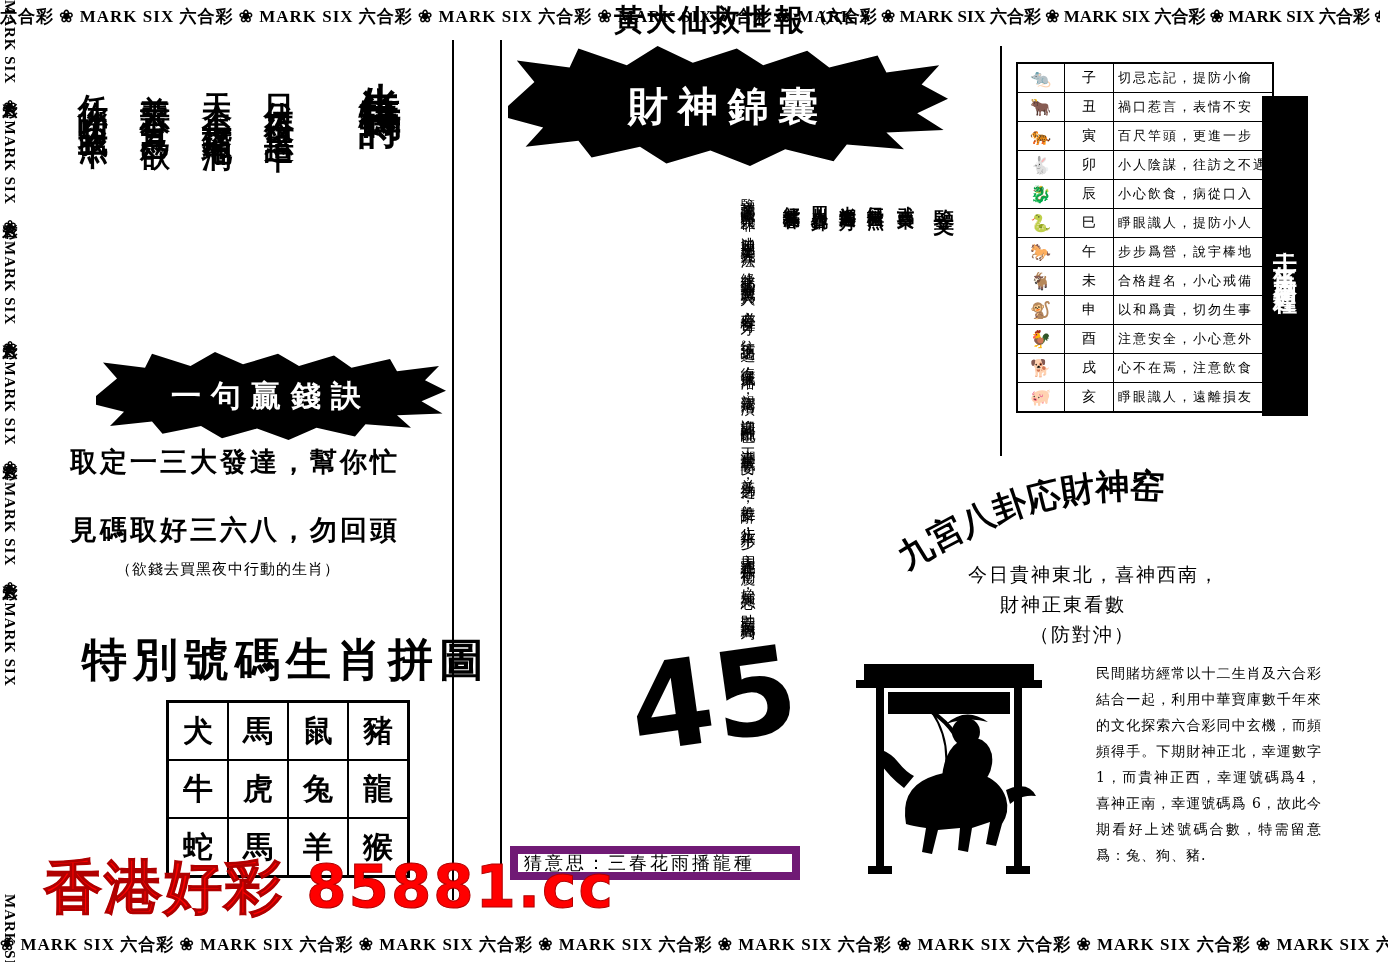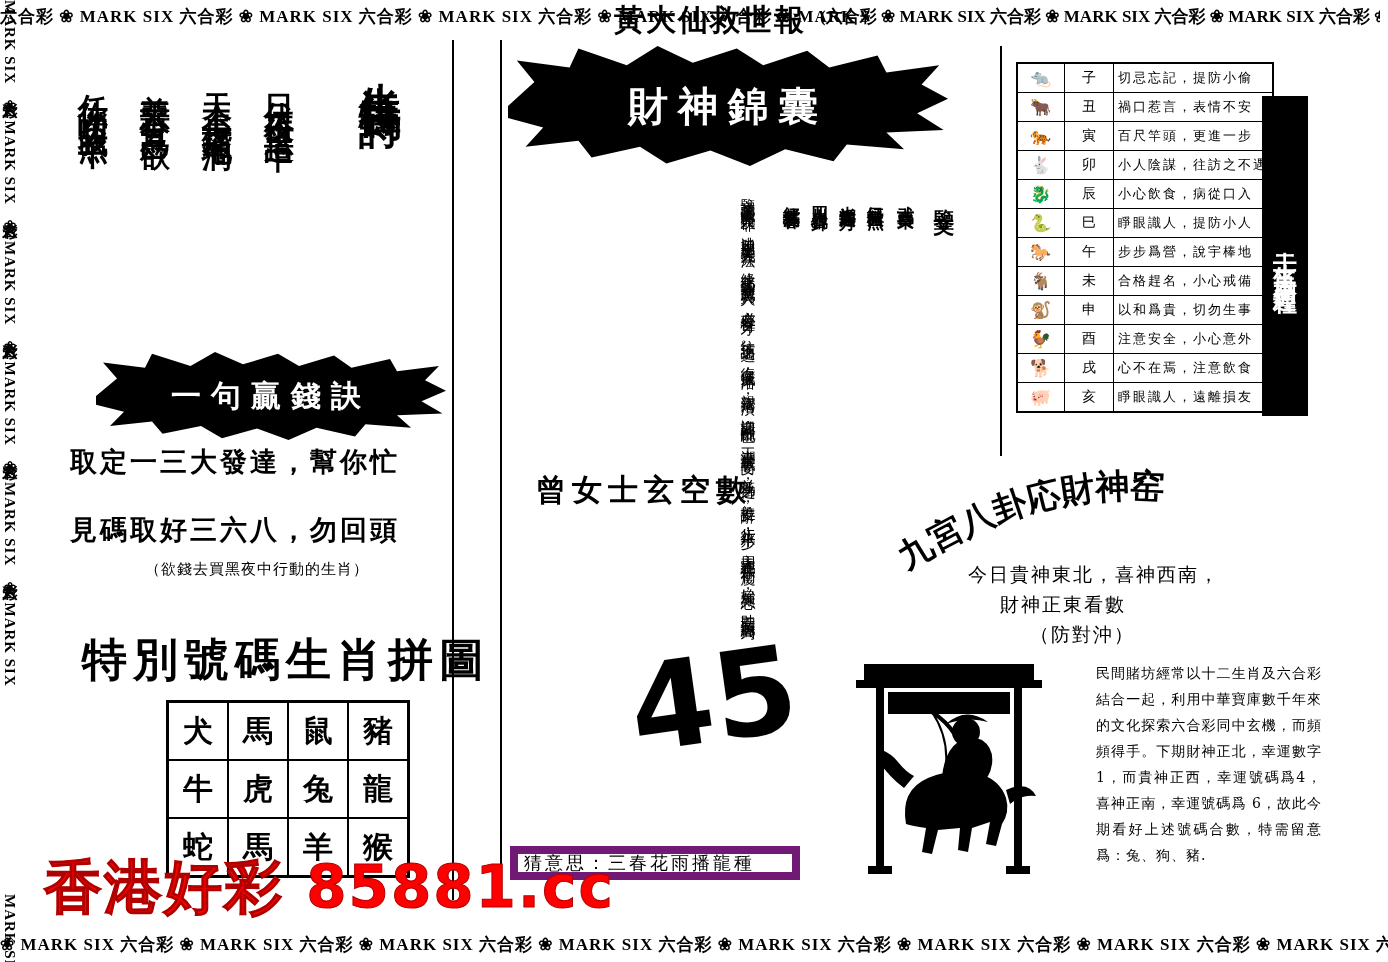--- a/index.html
+++ b/index.html
@@ -100,21 +100,20 @@
     position:absolute;left:70px;
     font-family:"DejaVu Serif","Liberation Serif",serif;
     font-weight:bold;font-size:27px;letter-spacing:3px;
   }
   #slogan1{top:444px;}
   #slogan2{top:512px;}
   .slogan-note{
     position:absolute;left:116px;top:560px;
     font-size:15px;letter-spacing:1px;
     font-family:"DejaVu Serif","Liberation Serif",serif;
-    margin-left:29px;
   }
 
   .section-title{
     position:absolute;
     font-family:"DejaVu Serif","Liberation Serif",serif;
     font-weight:bold;
   }
   #special-title{left:82px;top:630px;font-size:45px;letter-spacing:6px;}
 
   
@@ -295,21 +294,20 @@
   </div>
 
   <div class="vtext mid-head" style="left:930px;top:192px;height:70px;">鑒文</div>
   <div class="vtext mid-vtext" style="left:896px;top:192px;height:120px;font-size:17px;font-weight:bold;">武吉賣柴</div>
   <div class="vtext mid-vtext" style="left:866px;top:192px;height:160px;font-size:17px;font-weight:bold;">紅日當天照</div>
   <div class="vtext mid-vtext" style="left:838px;top:192px;height:160px;font-size:17px;font-weight:bold;">光輝遍四方</div>
   <div class="vtext mid-vtext" style="left:810px;top:192px;height:160px;font-size:17px;font-weight:bold;">四川人看錦</div>
   <div class="vtext mid-vtext" style="left:782px;top:192px;height:160px;font-size:17px;font-weight:bold;">紅紫滿長春</div>
   <div class="vtext mid-vtext" style="left:512px;top:186px;height:250px;width:250px;writing-mode:vertical-rl;line-height:28px;">鑒文說的是武吉斃人伏罪，逃脫周文王先天算法。緣此文王知姜尚武爲異人，必有經世奇才，往訪之不遇。復齋戒沐浴，親駕渭濱，迎請同治亂世，王湖車輦載姜尚，並爲之御，姜推辭，步行八十步，主周室綿祚八十初度，始展其志，助文王滅紂興周。</div>
 
-  <div id="zeng-title">曾女士玄空數</div>
 
   <div id="glyph-symbol">45</div>
 
   <div class="riddle-box">
     <span>猜意思：三春花雨播龍種</span>
   </div>
 
   <table class="zodiac-table">
     <tbody>
         <tr>

